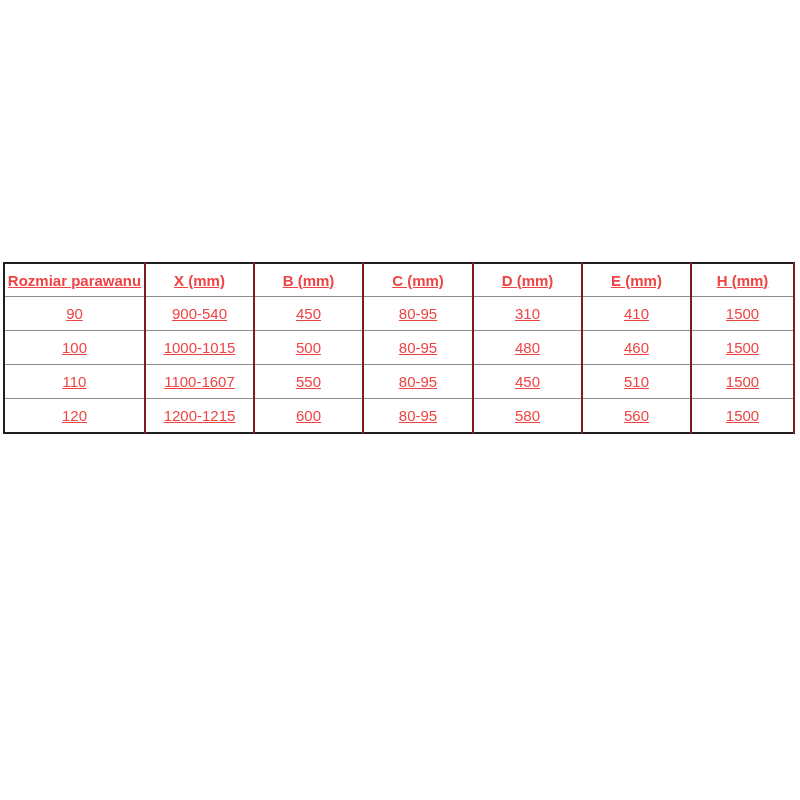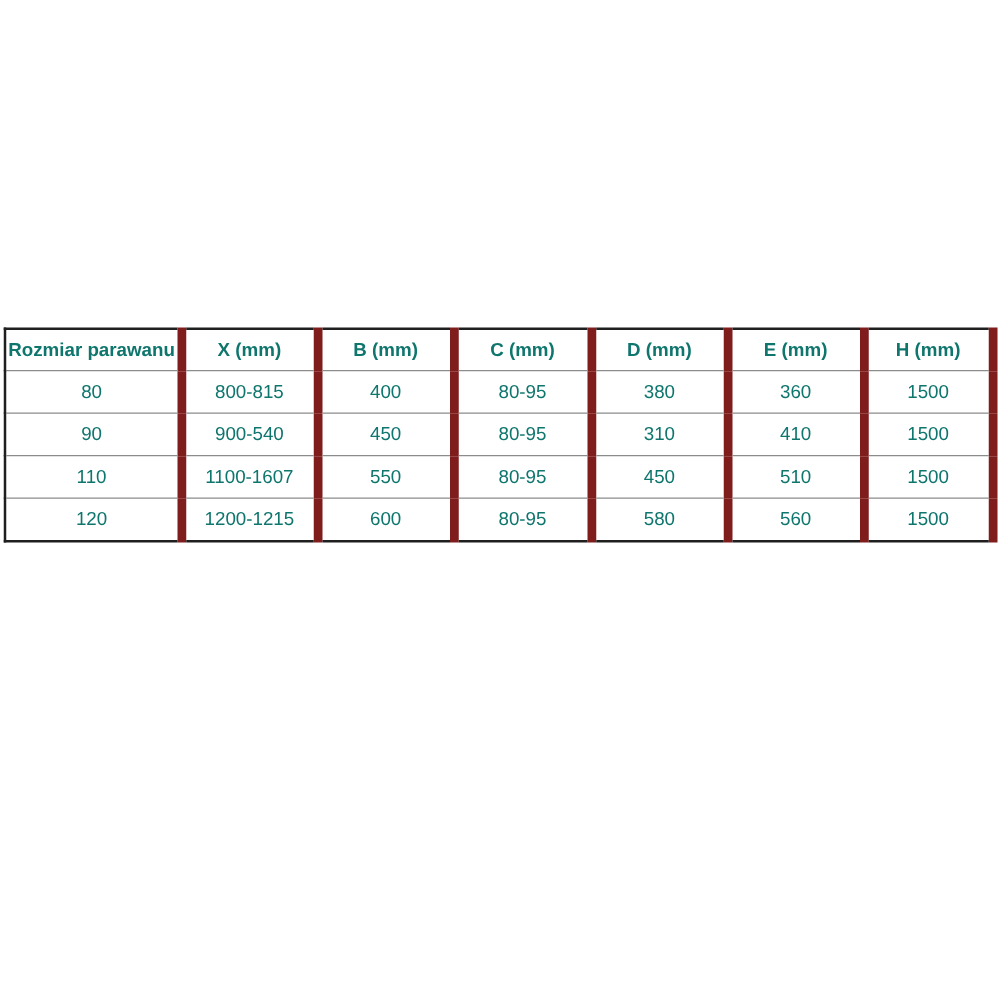--- a/index.html
+++ b/index.html
@@ -24,29 +24,30 @@
   }
   table.spec-table {
     border-collapse: collapse;
     table-layout: fixed;
     width: 790px;
     background: #ffffff;
     border: 2px solid #1f1f1f;
   }
   table.spec-table th,
   table.spec-table td {
-    border-right: 7px solid #7f1d1d;
+    border-right: 2px solid #7f1d1d;
     border-bottom: 1px solid #8c8c8c;
     text-align: center;
     vertical-align: middle;
-    color: #0f766e;
+    color: #ef4444;
     font-size: 15px;
     padding: 0;
     overflow: hidden;
     white-space: nowrap;
+    text-decoration: underline;
   }
   table.spec-table th {
     font-weight: bold;
     height: 32px;
   }
   table.spec-table td {
     font-weight: normal;
     height: 33px;
   }
   col.c-size { width: 141px; }
@@ -78,35 +79,35 @@
             <th>X (mm)</th>
             <th>B (mm)</th>
             <th>C (mm)</th>
             <th>D (mm)</th>
             <th>E (mm)</th>
             <th>H (mm)</th>
           </tr>
       </thead>
       <tbody id="table-body">
           <tr>
-            <td>80</td>
-            <td>800-815</td>
-            <td>400</td>
-            <td>80-95</td>
-            <td>380</td>
-            <td>360</td>
-            <td>1500</td>
-          </tr>
-          <tr>
             <td>90</td>
             <td>900-540</td>
             <td>450</td>
             <td>80-95</td>
             <td>310</td>
             <td>410</td>
+            <td>1500</td>
+          </tr>
+          <tr>
+            <td>100</td>
+            <td>1000-1015</td>
+            <td>500</td>
+            <td>80-95</td>
+            <td>480</td>
+            <td>460</td>
             <td>1500</td>
           </tr>
           <tr>
             <td>110</td>
             <td>1100-1607</td>
             <td>550</td>
             <td>80-95</td>
             <td>450</td>
             <td>510</td>
             <td>1500</td>

